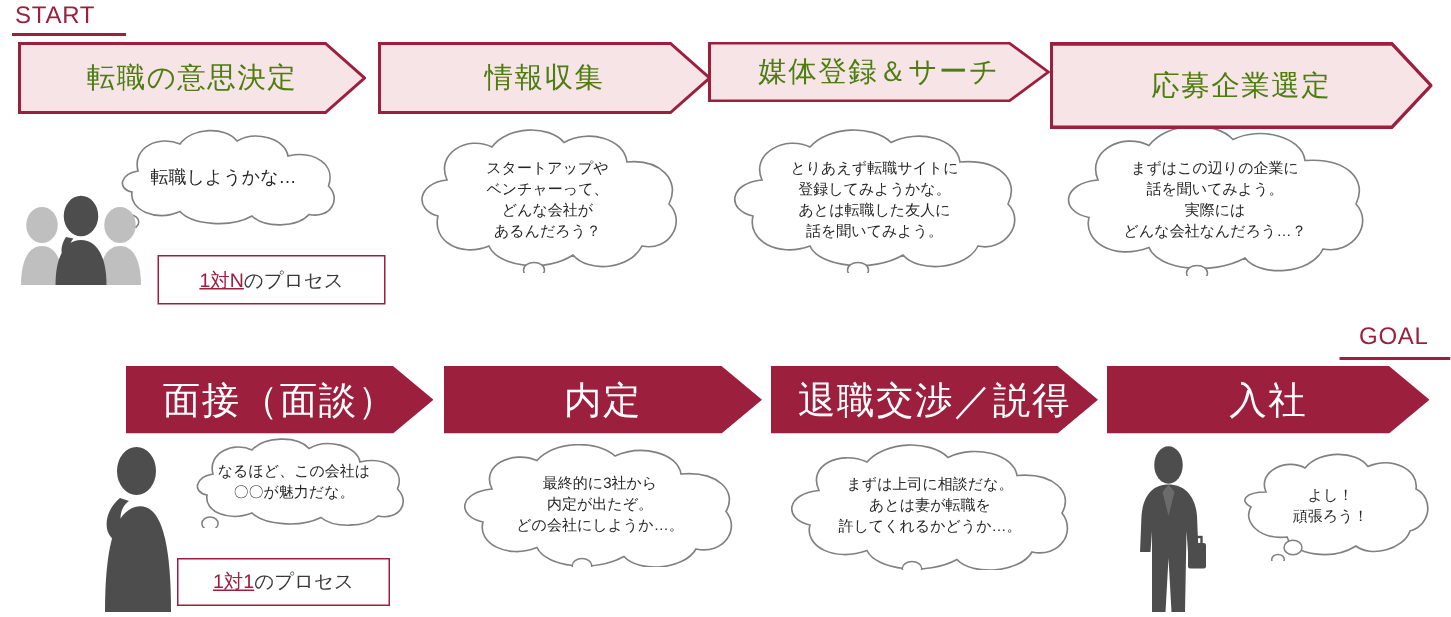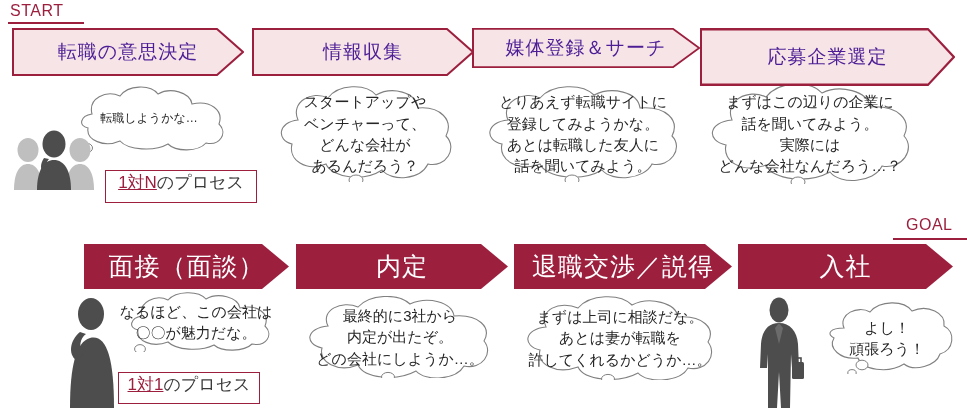--- a/index.html
+++ b/index.html
@@ -18,39 +18,39 @@
   .marker-rule{position:absolute;height:2px;background:#9C1F3E;}
 
   
   .chev{
     position:absolute;display:flex;align-items:center;justify-content:center;
     box-sizing:border-box;white-space:nowrap;
   }
   .chev .lbl{position:relative;z-index:2;}
   .chev .shape{position:absolute;left:0;top:0;width:100%;height:100%;z-index:1;}
 
-  .chev-light .lbl{color:#4c1d95;font-size:19px;letter-spacing:1px;}
+  .chev-light .lbl{color:#4d7c0f;font-size:19px;letter-spacing:1px;}
   .chev-dark  .lbl{color:#ffffff;font-size:25px;letter-spacing:1px;}
 
   
   .bubble{position:absolute;}
   .bubble svg{position:absolute;left:0;top:0;}
   .bubble .btext{
     position:absolute;left:0;top:0;width:100%;height:100%;
     display:flex;flex-direction:column;align-items:center;justify-content:center;
-    color:#262626;font-size:15px;line-height:1.42;text-align:center;z-index:3;
+    color:#262626;font-size:10px;line-height:1.42;text-align:center;z-index:3;
     white-space:pre-line;
   }
   .bubble.b1 .btext{font-size:12px;}
 
   
   .callout{
     position:absolute;box-sizing:border-box;border:1.5px solid #9C1F3E;
-    background:#ffffff;display:flex;justify-content:center;
-    font-size:17px;color:#3a3a3a;white-space:nowrap;z-index:6;
+    background:#ffffff;display:flex;align-items:center;justify-content:center;
+    font-size:13px;color:#3a3a3a;white-space:nowrap;z-index:6;
   }
   .callout .em{color:#9C1F3E;text-decoration:underline;}
 
   
   .silo{position:absolute;z-index:4;}
 </style>
 </head>
 <body>
 
 <div class="stage">

